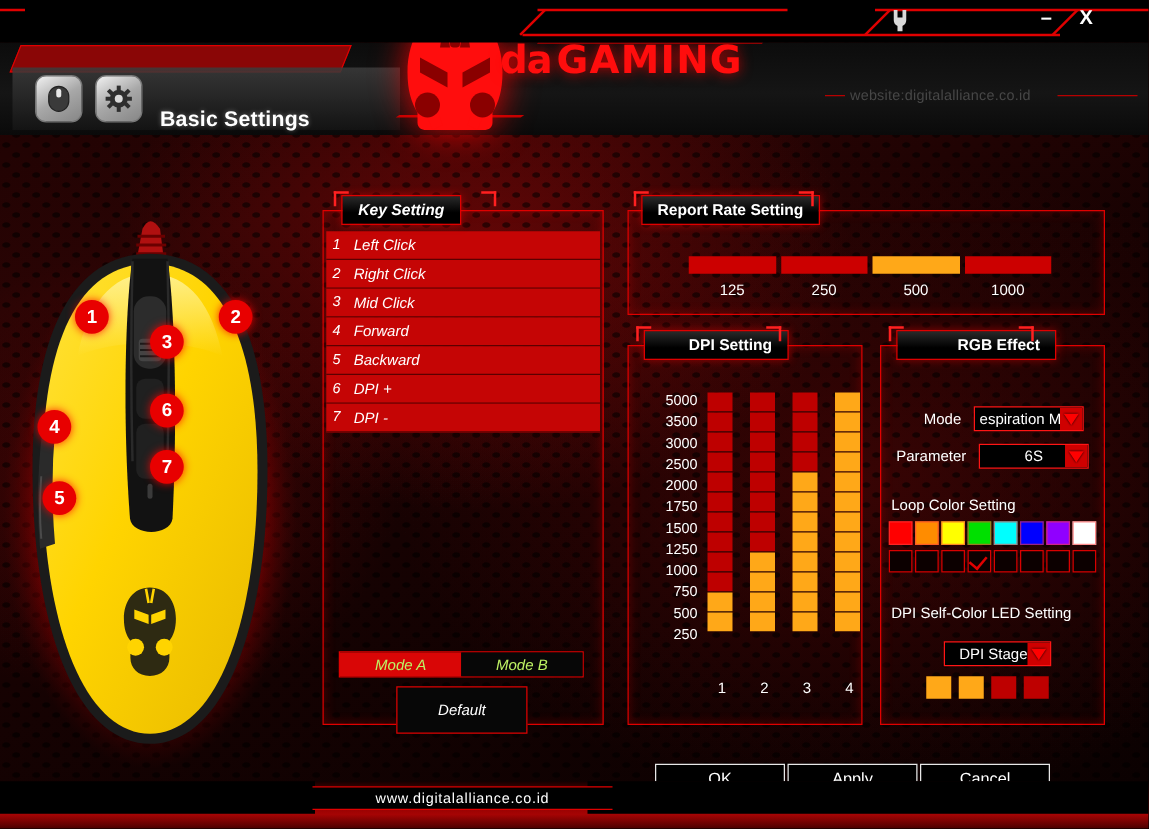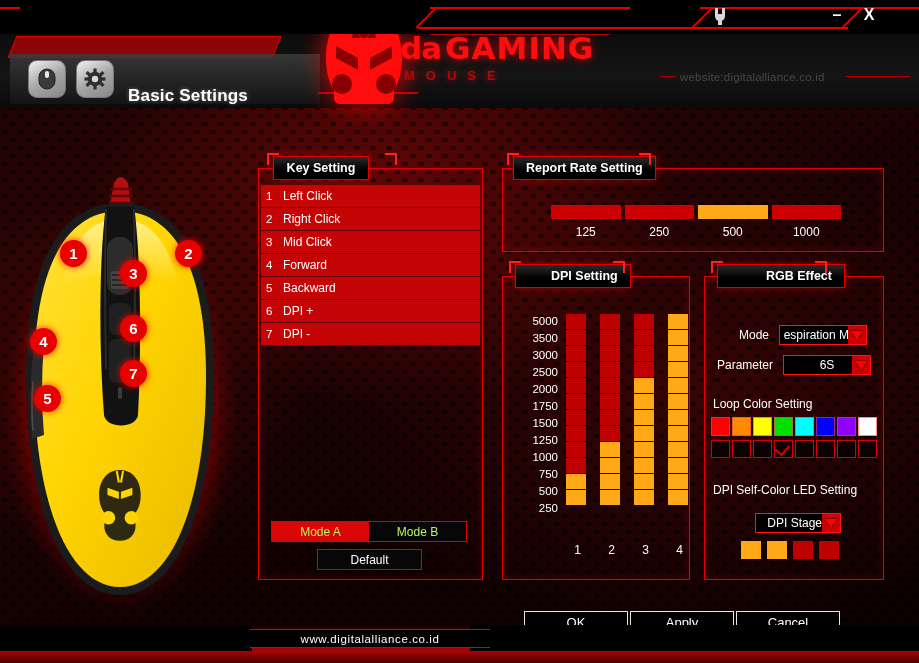--- a/index.html
+++ b/index.html
@@ -161,21 +161,21 @@
     z-index: 8;
     box-shadow: 0 0 8px rgba(255,0,0,.45);
   }
   .corner-bracket {
     position: absolute; width: 12px; height: 12px;
     border-color: #ff2020; border-style: solid; border-width: 0;
     z-index: 9;
   }
 
   
-  #panel-key { top: 168px; left: 258px; width: 225px; height: 412px; }
+  #panel-key { top: 168px; left: 258px; width: 225px; height: 412px; font-style: italic; }
   #key-list { position: absolute; top: 16px; left: 2px; width: 219px; }
   .key-row {
     position: relative;
     height: 23px; margin-bottom: 0;
     background: #c50505;
     border-bottom: 1px solid #5c0000;
     display: flex; align-items: center;
     color: #fff; font-size: 12px;
     cursor: pointer;
   }
@@ -187,21 +187,21 @@
     border: 1px solid #e00000;
   }
   .mode-tab {
     flex: 1; display: flex; align-items: center; justify-content: center;
     color: #bef264; font-size: 12px; cursor: pointer;
   }
   .mode-tab.active { background: #d90606; }
   .mode-tab.inactive { background: #070707; }
   #default-btn {
     position: absolute; top: 380px; left: 58px;
-    width: 105px; height: 21px;
+    width: 105px; height: 38px;
     background: #070707; border: 1px solid #e00000;
     color: #fff; font-size: 12px;
     display: flex; align-items: center; justify-content: center;
     cursor: pointer;
   }
 
   
   #panel-report { top: 168px; left: 502px; width: 382px; height: 84px; }
   #rate-segments {
     position: absolute; top: 36px; left: 48px;
@@ -681,21 +681,20 @@
           <path d="M38 6 l4 26 l-8 0 Z"></path>
           <path d="M54 6 l-4 26 l8 0 Z"></path>
           <rect x="42" y="4" width="8" height="28" rx="3"></rect>
         </g>
       </svg>
     </div>
     <div id="logo-text">
       <div>
         <span id="logo-da">da</span><span id="logo-gaming">GAMING</span>
       </div>
-      <div id="logo-mouse-word">MOUSE</div>
     </div>
 
     <div class="hdr-rule" style="top:76px; left:660px; width:16px;"></div>
     <div id="website-line">website:digitalalliance.co.id</div>
     <div class="hdr-rule" style="top:76px; left:846px; width:64px;"></div>
     <div class="hdr-rule" style="top:34px; left:430px; width:180px; transform:skewX(-40deg);"></div>
   </div>
 
   <div id="titlebar">
     <div class="tb-line" style="top:7px; left:430px; width:200px;"></div>

